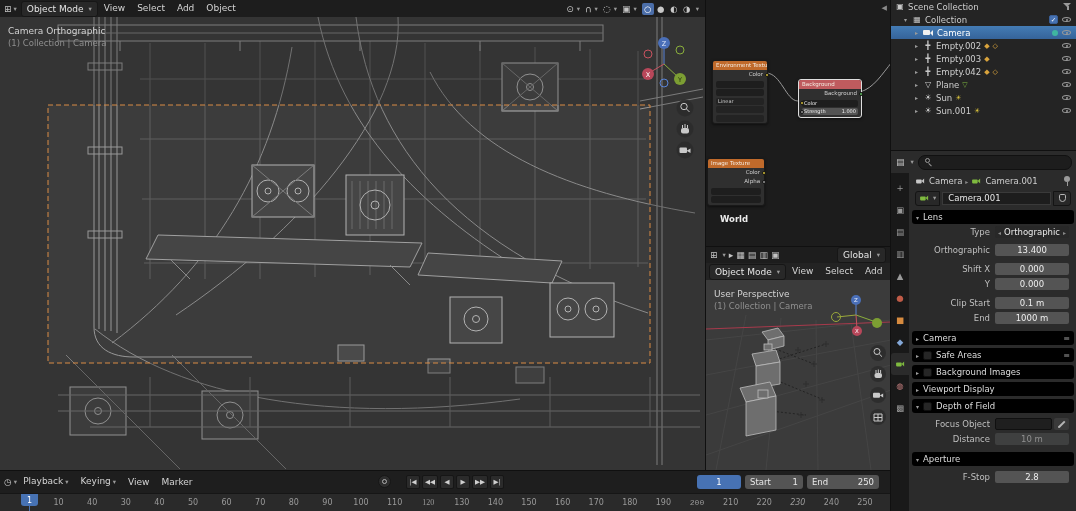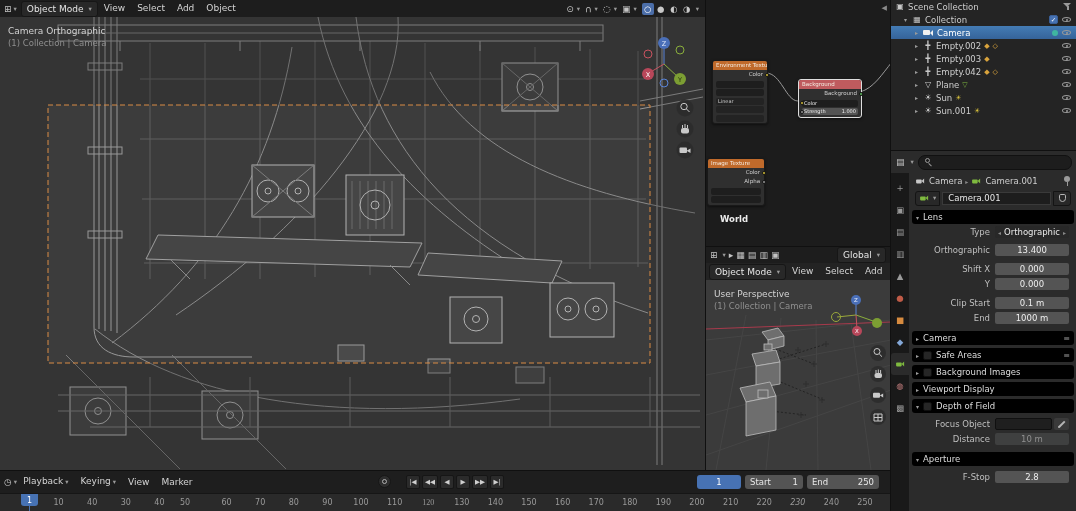--- a/index.html
+++ b/index.html
@@ -640,36 +640,36 @@
         <span>250</span>
       </span>
     </div>
     <div class="tl-ruler">
       <div id="ruler-ticks">
           <span class="tick" style="left: 25px;">0</span>
           <span class="tick" style="left: 58.6px;">10</span>
           <span class="tick" style="left: 92.2px;">40</span>
           <span class="tick" style="left: 125.8px;">30</span>
           <span class="tick" style="left: 159.4px;">40</span>
-          <span class="tick" style="left: 185px;">50</span>
+          <span class="tick" style="left: 193px;">50</span>
           <span class="tick" style="left: 226.6px;">60</span>
           <span class="tick" style="left: 260.2px;">70</span>
           <span class="tick" style="left: 293.8px;">80</span>
           <span class="tick" style="left: 327.4px;">90</span>
           <span class="tick" style="left: 361px;">100</span>
           <span class="tick" style="left: 394.6px;">110</span>
           <span class="tick" style="left: 428.2px; font-family: Liberation Serif, serif;">120</span>
           <span class="tick" style="left: 461.8px;">130</span>
           <span class="tick" style="left: 495.4px; text-align: right;">140</span>
           <span class="tick" style="left: 529px;">150</span>
           <span class="tick" style="left: 562.6px;">160</span>
           <span class="tick" style="left: 596.2px;">170</span>
           <span class="tick" style="left: 629.8px;">180</span>
           <span class="tick" style="left: 663.4px;">190</span>
-          <span class="tick" style="left: 697px;">200</span>
+          <span class="tick" style="left: 697px; font-family: Liberation Mono, monospace;">200</span>
           <span class="tick" style="left: 730.6px; text-align: right;">210</span>
           <span class="tick" style="left: 764.2px;">220</span>
           <span class="tick" style="left: 797.8px; font-style: italic;">230</span>
           <span class="tick" style="left: 831.4px;">240</span>
           <span class="tick" style="left: 865px;">250</span>
         </div>
       <div class="playhead">1</div>
       <div class="playline"></div>
     </div>
   </div>

